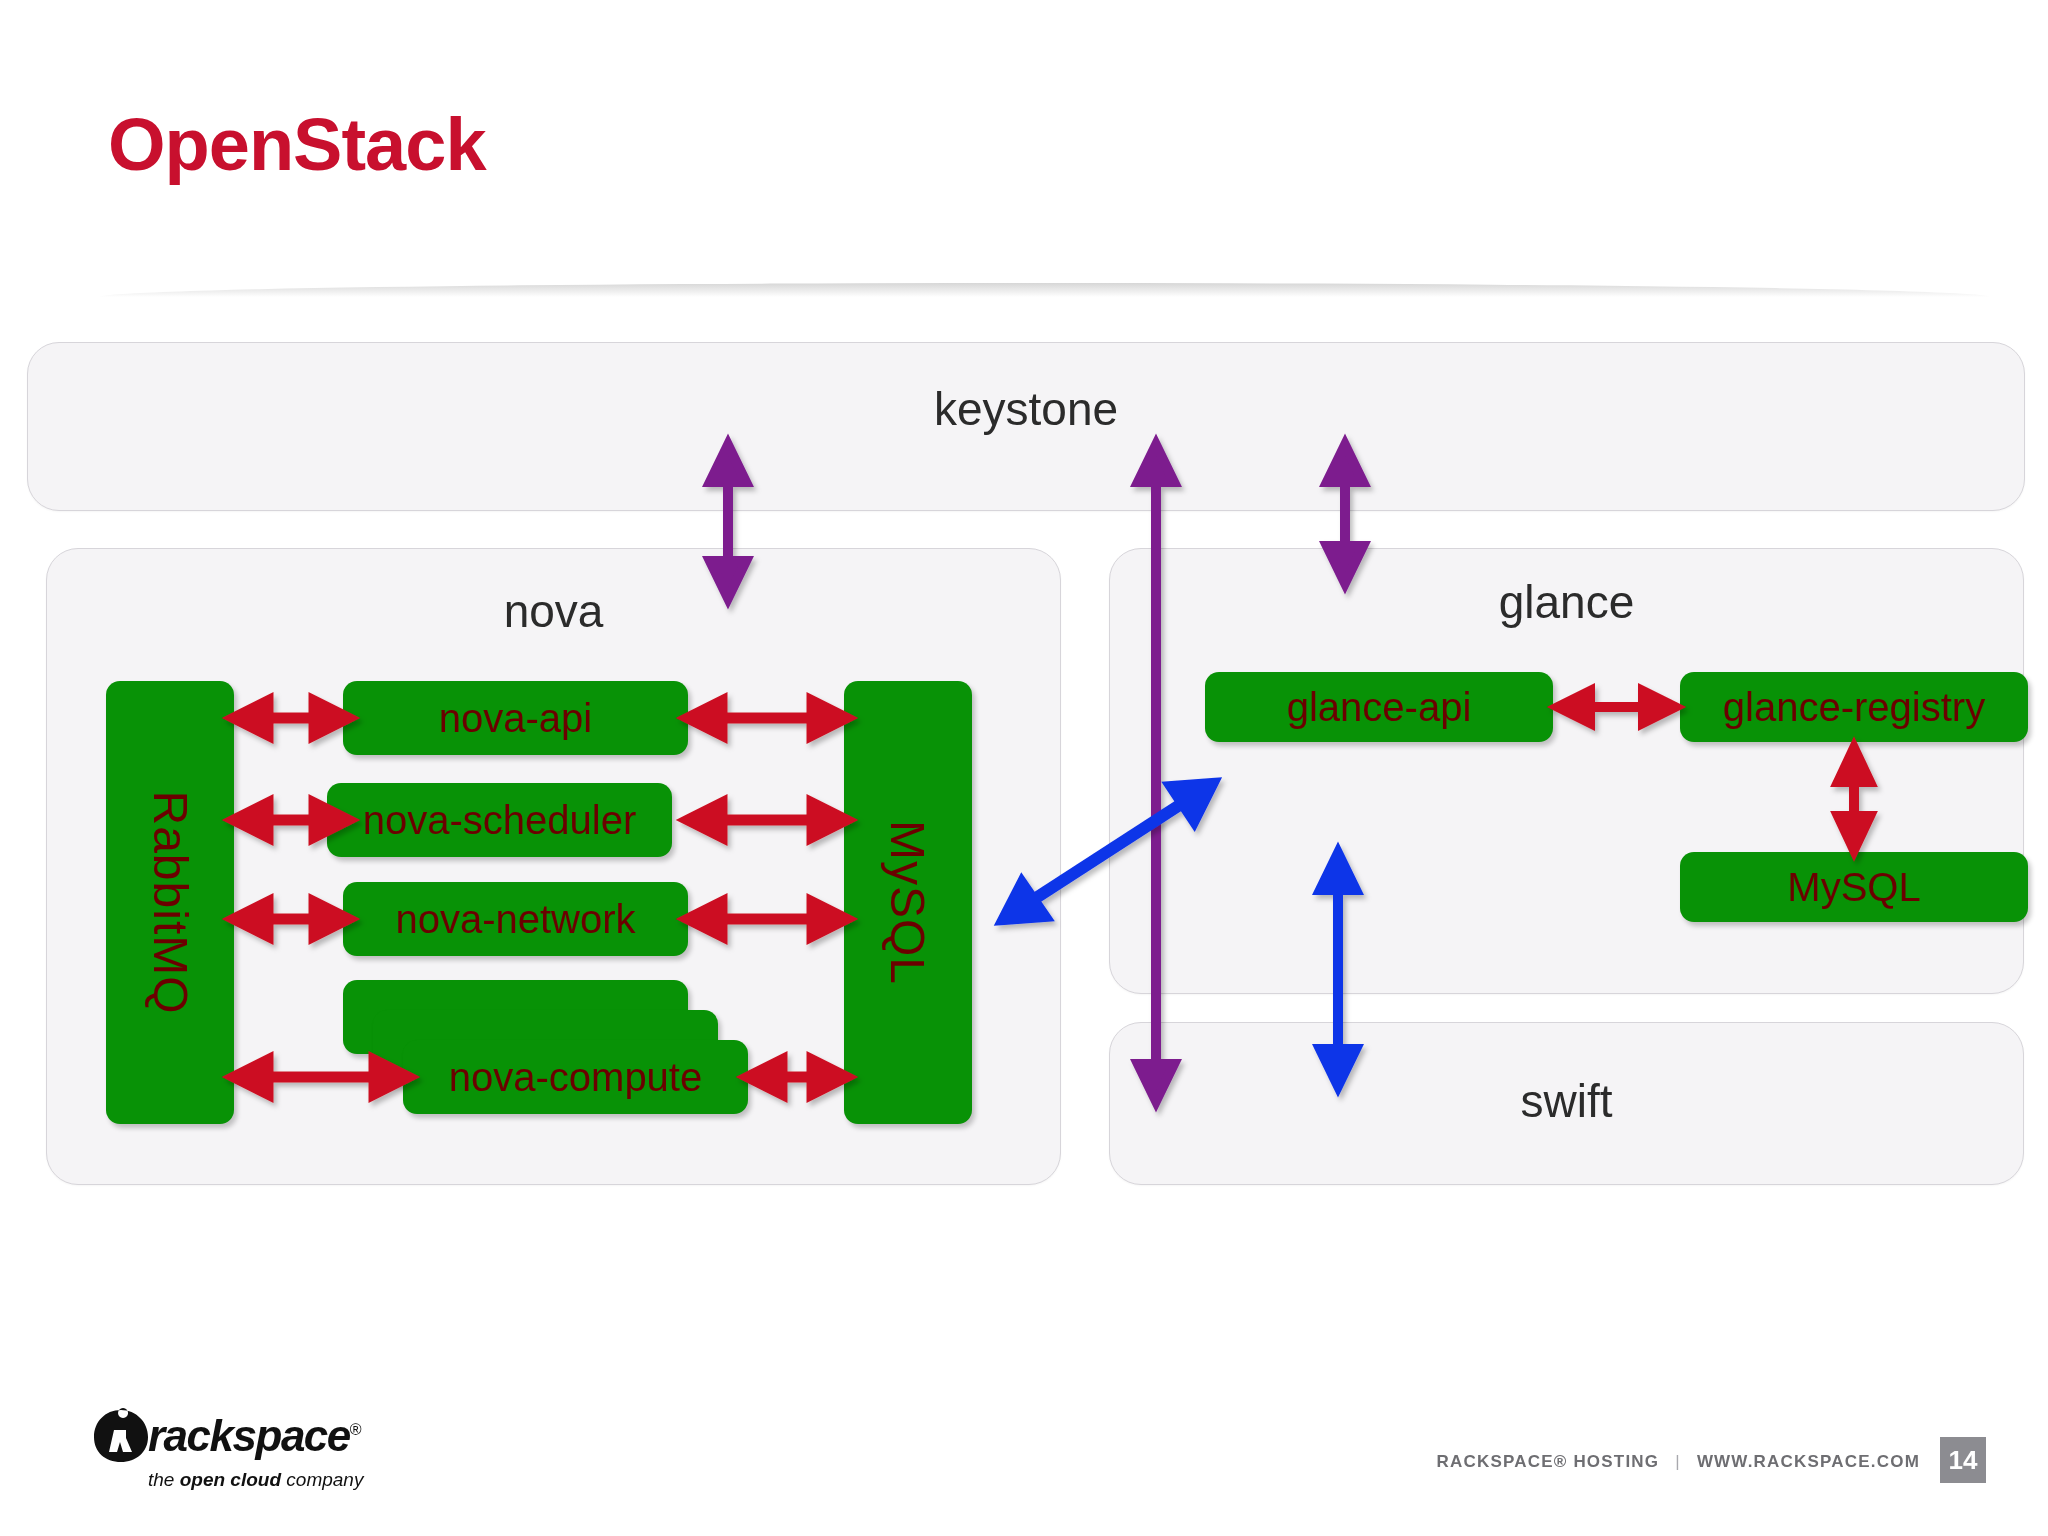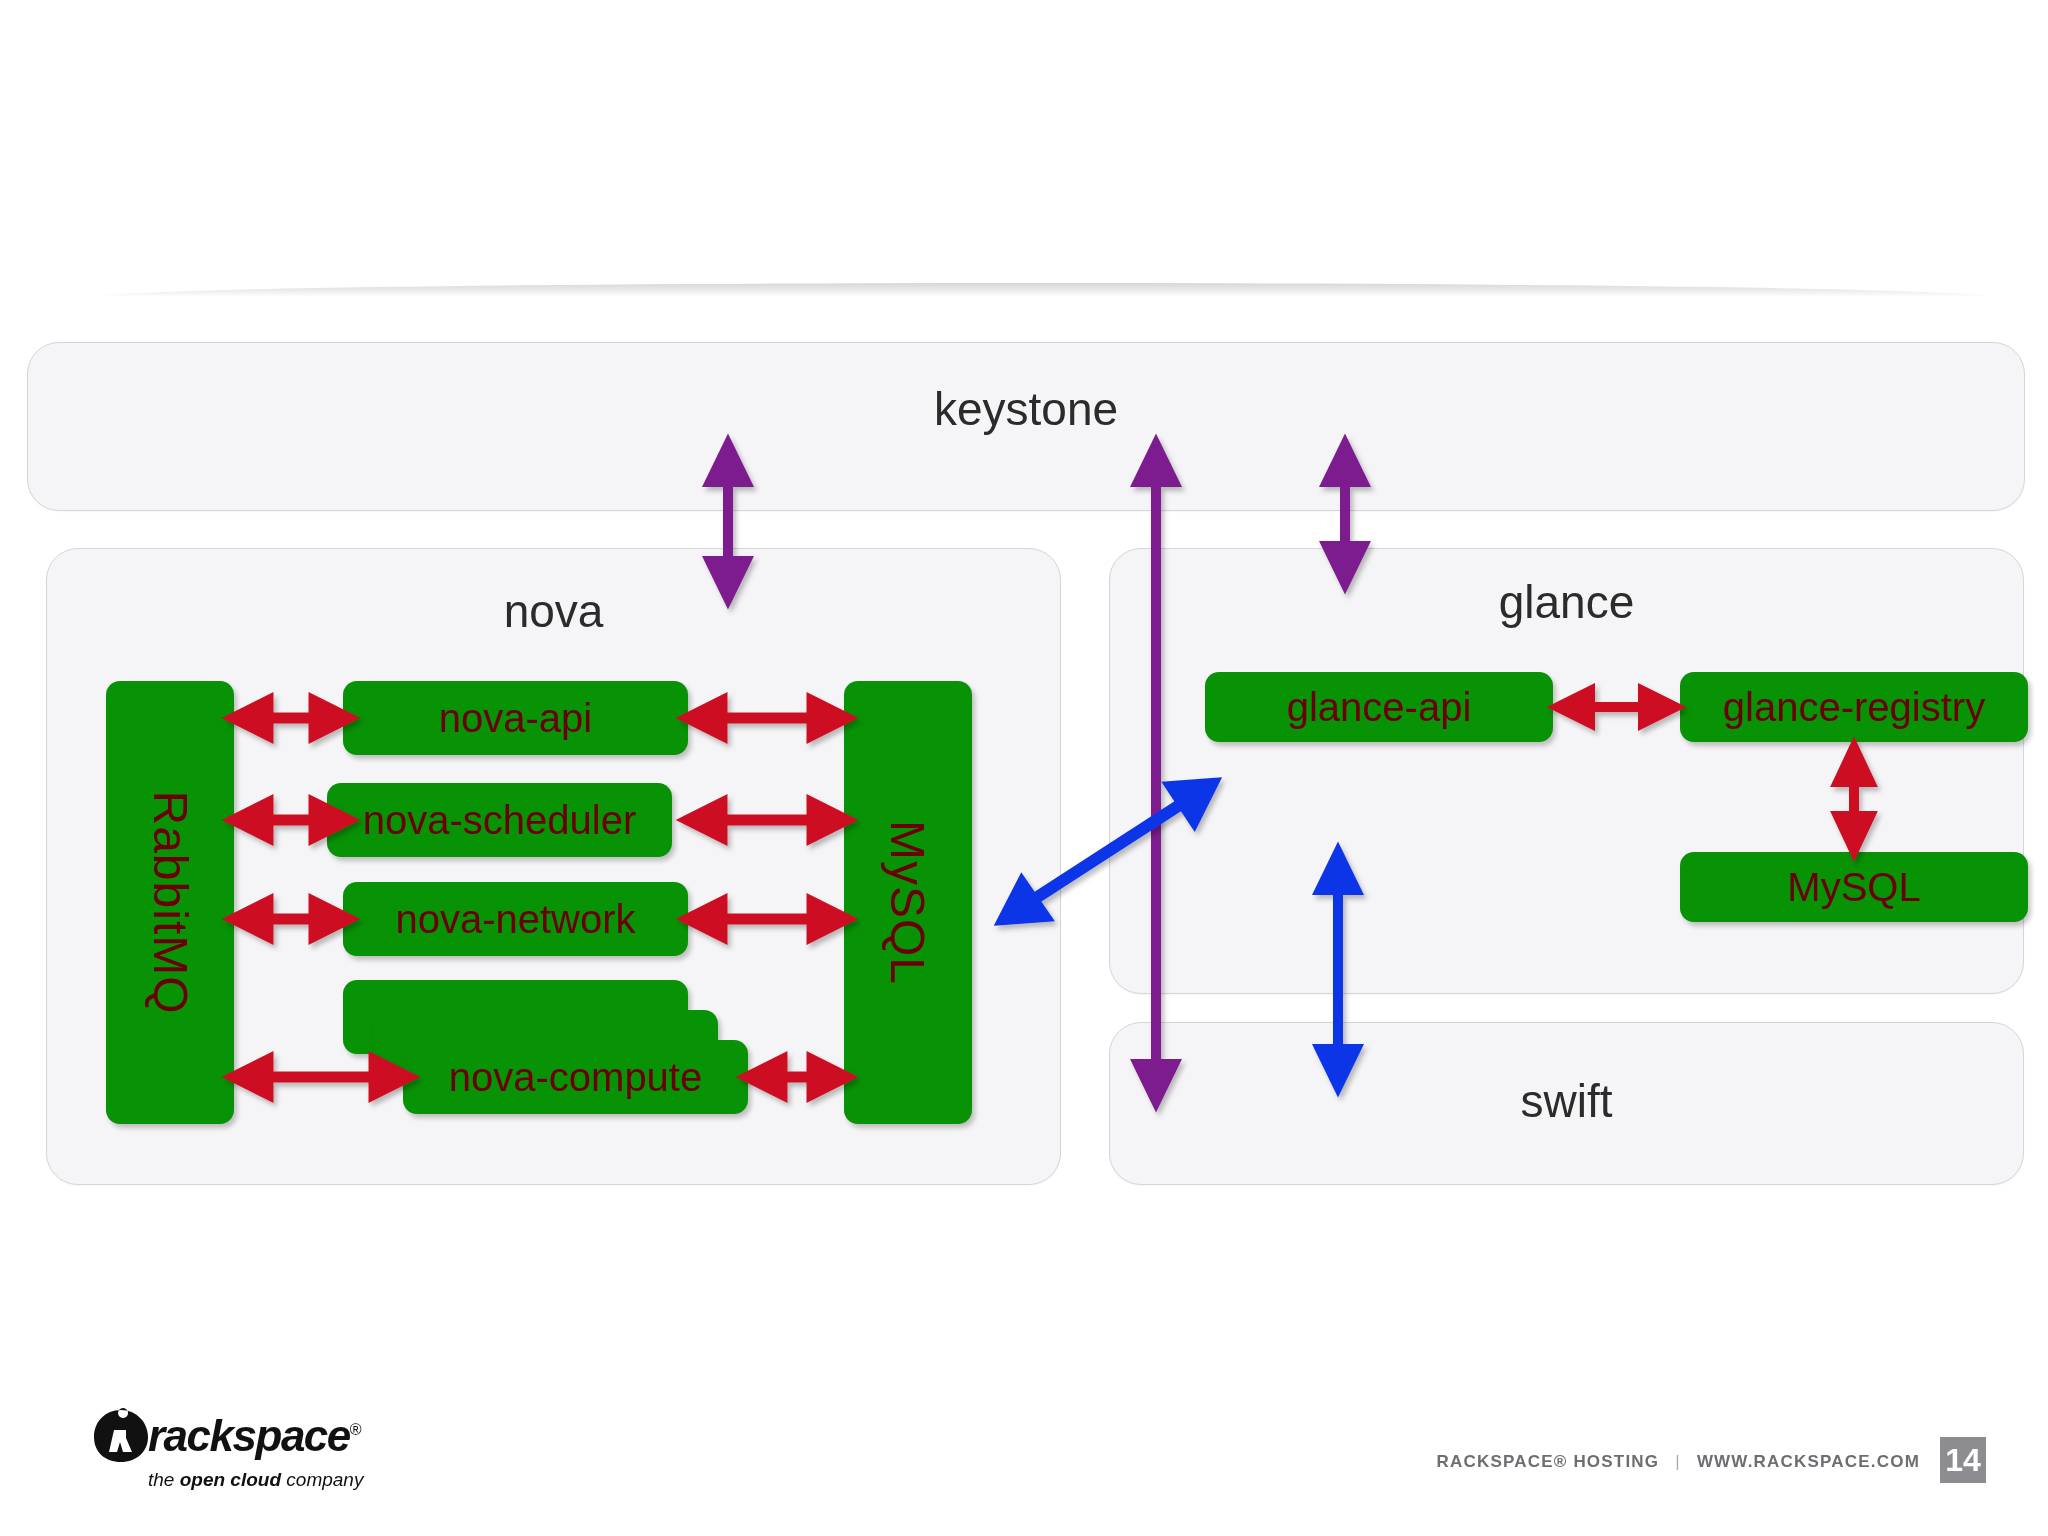--- a/index.html
+++ b/index.html
@@ -179,31 +179,32 @@
   }
   #footer-meta .sep { padding: 0 16px; color: #a9a9ae; font-weight: normal; }
   #page-number {
     position: absolute;
     right: 62px;
     top: 1437px;
     width: 46px;
     height: 46px;
     background: #8c8c91;
     color: #ffffff;
-    font-size: 32px;
+    font-size: 26px;
     font-weight: bold;
     display: flex;
     align-items: center;
     justify-content: center;
   }
 </style>
 </head>
 <body>
 
 <div id="slide-header">
+  <div id="title">OpenStack</div>
   <div id="header-rule"></div>
 </div>
 
 <div class="panel" id="panel-keystone">
   <div class="panel-label" id="label-keystone">keystone</div>
 </div>
 
 <div class="panel" id="panel-nova">
   <div class="panel-label" id="label-nova">nova</div>
 </div>

